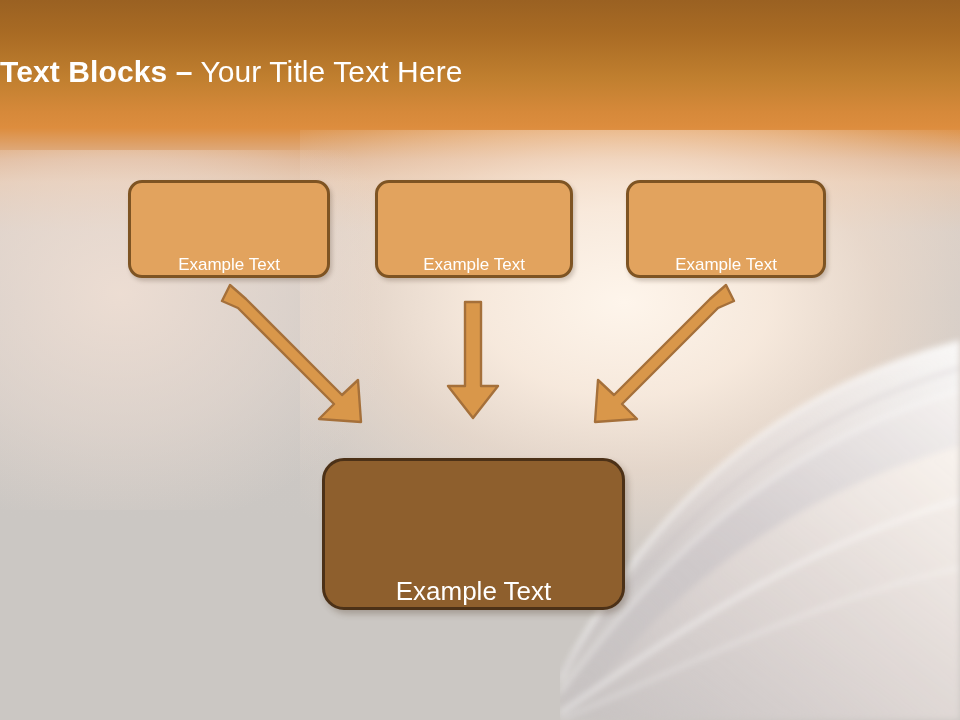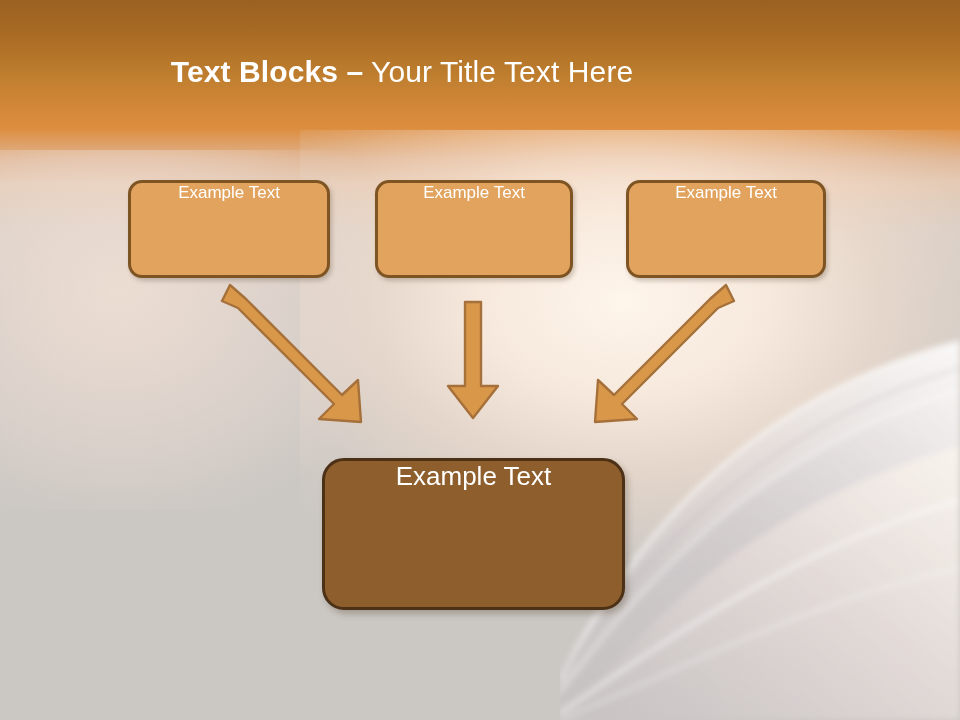--- a/index.html
+++ b/index.html
@@ -68,36 +68,35 @@
     overflow: hidden;
   }
   .swoosh svg { display:block; filter: blur(3.2px); }
 
   
   .title {
     position: absolute;
     left: 0;
     top: 52px;
     width: 804px;
-    text-align: center;
     color: #ffffff;
     font-size: 30px;
     line-height: 40px;
     letter-spacing: 0.1px;
     white-space: nowrap;
   }
   .title .strong { font-weight: bold; }
   .title .light  { font-weight: normal; }
 
   
   .box {
     position: absolute;
     box-sizing: border-box;
     display: flex;
-    align-items: flex-start;
+    align-items: flex-end;
     justify-content: center;
     color: #ffffff;
     border-radius: 14px;
     text-align: center;
   }
   .box-top {
     background: #e2a35e;
     border: 3px solid #7e5423;
     font-size: 17px;
     box-shadow: 2px 3px 4px rgba(90,70,50,0.28);

